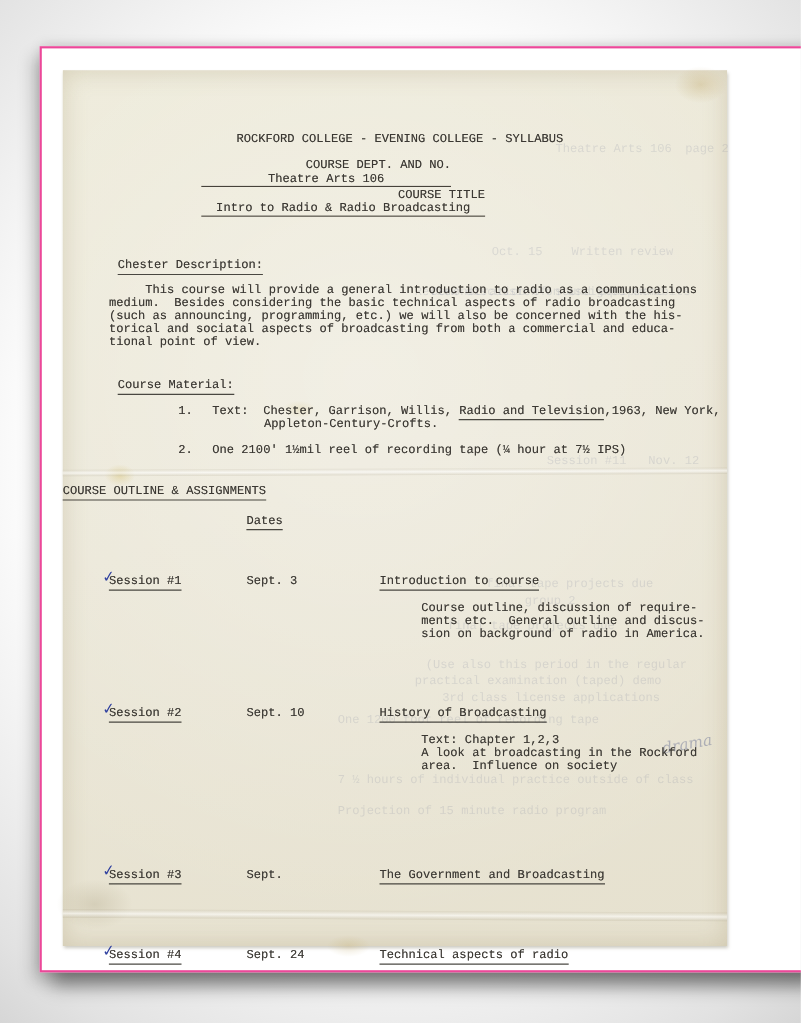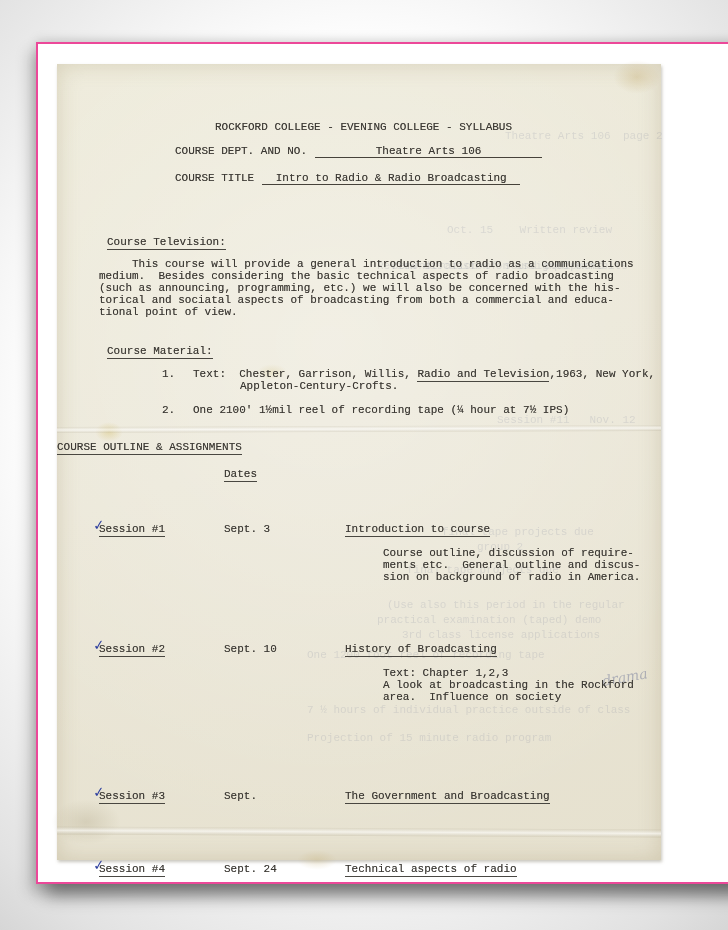--- a/index.html
+++ b/index.html
@@ -18,21 +18,21 @@
     background:
       radial-gradient(ellipse 120% 90% at 45% 35%, rgba(255,255,255,0.35), rgba(0,0,0,0) 70%),
       linear-gradient(160deg, #edead9 0%, #eae6d6 45%, #e6e1cf 100%);
     box-shadow:inset 0 0 22px rgba(150,132,90,0.28), 1px 2px 3px rgba(100,95,70,0.35);
   }
   .content{position:absolute;inset:0;z-index:3;font-size:11px;line-height:12px;color:#3b3833;
     text-shadow:0 0 0.6px rgba(59,56,51,0.55);white-space:pre;}
   .abs{position:absolute;}
   .u{border-bottom:1px solid rgba(59,56,51,0.92);padding-bottom:1px;}
   .rule{display:inline-block;border-bottom:1px solid #46423a;text-align:center;vertical-align:baseline;}
-  .hdr-row{position:absolute;display:flex;align-items:flex-start;}
+  .hdr-row{position:absolute;display:flex;align-items:flex-end;flex-direction:column;}
   .gap8{margin-left:8px;}
   .session{display:grid;grid-template-columns:125px 121px 1fr;align-items:start;}
   .sess-name{position:relative;justify-self:start;}
   .check{position:absolute;left:-6px;top:-4px;color:#2e3f9f;font-family:"DejaVu Sans",sans-serif;
     font-size:14px;font-weight:bold;text-shadow:none;transform:rotate(-6deg);}
   .details{padding-left:38px;}
   .bleed{position:absolute;z-index:1;color:#6a7290;opacity:0.16;filter:blur(0.4px);
     font-size:11px;line-height:12px;white-space:pre;}
   .stain{position:absolute;z-index:2;border-radius:50%;}
   .crease{position:absolute;left:0;width:100%;height:6px;z-index:2;
@@ -81,21 +81,21 @@
         <span>COURSE DEPT. AND NO.</span>
         <span class="rule gap8" style="width:227px;">Theatre Arts 106</span>
       </div>
 
       <div class="hdr-row" style="left:118px;top:108px;">
         <span>COURSE TITLE</span>
         <span class="rule gap8" style="width:258px;">Intro to Radio &amp; Radio Broadcasting</span>
       </div>
 
 
-      <div class="abs" style="left:50px;top:172px;"><span class="u">Course Television:</span></div>
+      <div class="abs" style="left:50px;top:172px;"><span class="u">Chester Description:</span></div>
 
       <div class="abs" style="left:42px;top:194px;">     This course will provide a general introduction to radio as a communications
 medium.  Besides considering the basic technical aspects of radio broadcasting
 (such as announcing, programming, etc.) we will also be concerned with the his-
 torical and sociatal aspects of broadcasting from both a commercial and educa-
 tional point of view.</div>
 
       <div class="abs" style="left:50px;top:281px;"><span class="u">Course Material:</span></div>
 
       <div class="abs" style="left:105px;top:304px;"><span class="num">1.</span><span>Text:  Chester, Garrison, Willis, </span><span class="u">Radio and Television</span><span>,1963, New York,</span></div>

